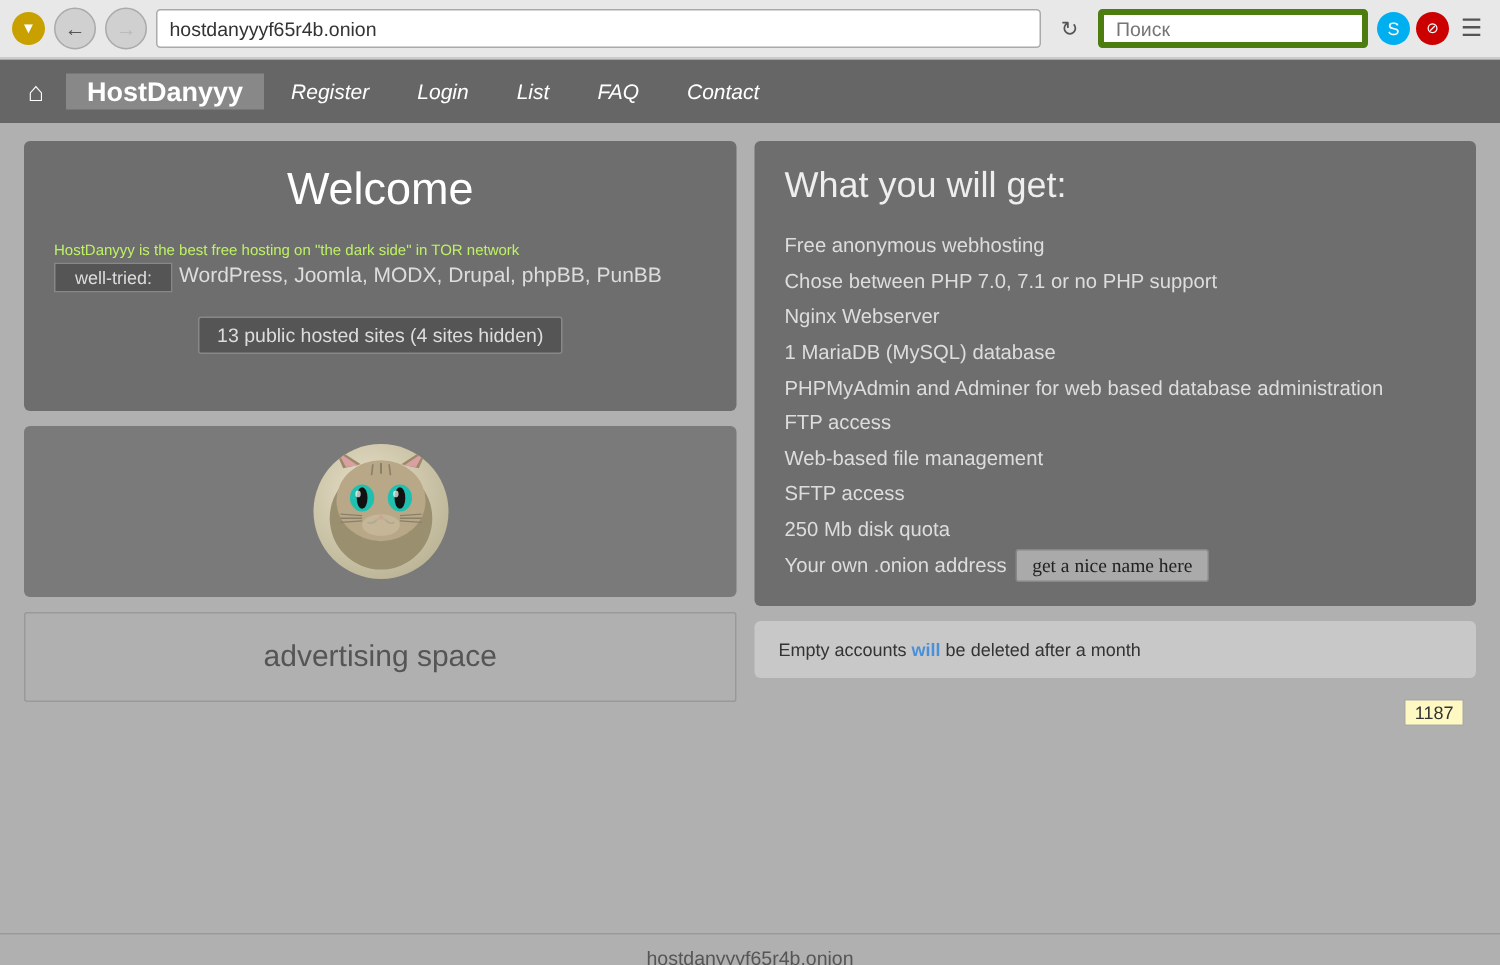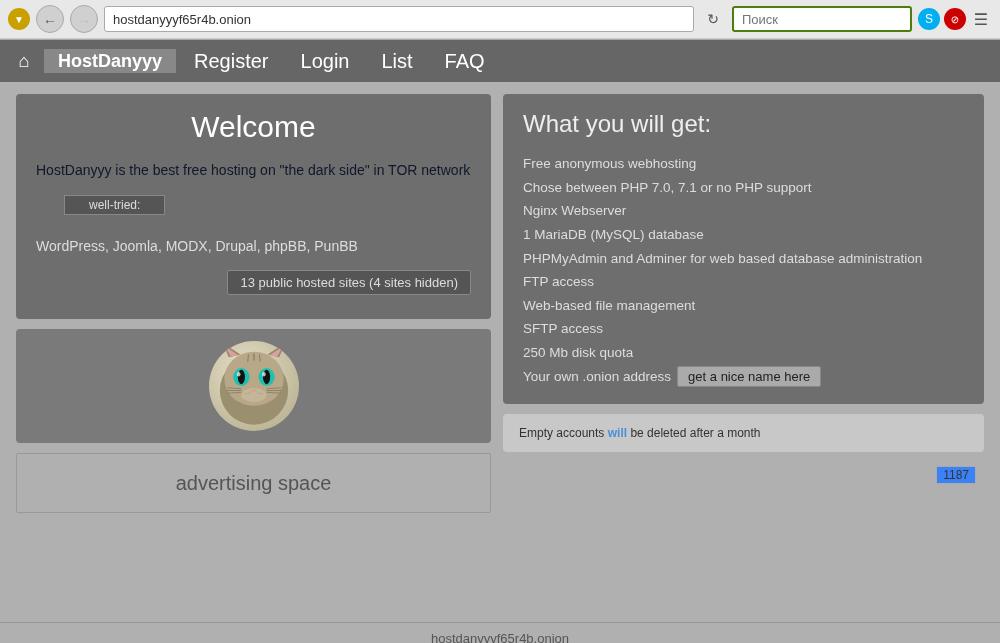--- a/index.html
+++ b/index.html
@@ -46,21 +46,21 @@
     }
     .refresh-btn {
       width: 26px; height: 26px;
       background: none; border: none;
       cursor: pointer; font-size: 14px; color: #555;
       display: flex; align-items: center; justify-content: center;
     }
     .search-bar {
       width: 180px;
       height: 26px;
-      border: 2px solid #4d7c0f;
+      border: 4px solid #4d7c0f;
       border-radius: 3px;
       padding: 0 8px;
       font-size: 13px;
       background: white;
       color: #999;
     }
     .browser-icons {
       display: flex; gap: 4px; align-items: center;
     }
     .browser-icon {
@@ -96,22 +96,23 @@
       display: flex; align-items: center;
       background: #888;
       margin-right: 2px;
     }
     .nav-link {
       color: white;
       text-decoration: none;
       padding: 0 16px;
       height: 28px;
       display: flex; align-items: center;
-      font-size: 20px;
+      font-size: 14px;
       cursor: pointer;
+      font-style: italic;
     }
 
     
     .content-area {
       background: #b0b0b0;
       padding: 12px 16px;
       min-height: 540px;
     }
     .main-grid {
       display: flex;
@@ -132,59 +133,56 @@
       padding: 16px 20px;
     }
     .welcome-title {
       text-align: center;
       font-size: 30px;
       color: white;
       font-weight: normal;
       margin-bottom: 16px;
     }
     .welcome-desc {
-      color: #0f172a;
-      font-size: 14px;
+      color: #bef264;
+      font-size: 10px;
       line-height: 1.5;
-      margin-bottom: 14px;
     }
     .well-tried-row {
       display: flex;
       align-items: flex-start;
       margin-bottom: 16px;
       flex-wrap: wrap;
       gap: 4px;
     }
     .well-tried-badge {
       background: #555;
       border: 1px solid #888;
       color: #ddd;
       font-size: 12px;
-      padding: 2px 24px;
+      padding: 2px 13px;
       white-space: nowrap;
-      margin-left: 28px;
     }
     .well-tried-text {
       color: #ddd;
       font-size: 14px;
-      margin-top: 19px;
     }
     .sites-badge {
       display: inline-block;
       background: #555;
       border: 1px solid #888;
       color: #ddd;
       font-size: 13px;
       padding: 4px 12px;
       margin: 0 auto;
       border-radius: 2px;
     }
     .sites-row {
-      text-align: right;
-      margin-bottom: 8px;
+      text-align: center;
+      margin-bottom: 22px;
     }
 
     .cat-box {
       background: #7a7a7a;
       border-radius: 4px;
       padding: 12px;
       display: flex;
       align-items: center;
       justify-content: center;
       min-height: 110px;
@@ -241,20 +239,21 @@
       flex-wrap: wrap;
     }
     .nice-name-btn {
       background: #aaa;
       border: 1px solid #888;
       color: #222;
       font-size: 13px;
       padding: 2px 10px;
       cursor: pointer;
       border-radius: 2px;
+      font-family: Liberation Serif, serif;
     }
 
     .warning-box {
       background: #c8c8c8;
       border-radius: 4px;
       padding: 12px 16px;
       color: #333;
       font-size: 12px;
     }
     .warning-box span.highlight {
@@ -271,21 +270,21 @@
       font-size: 13px;
       border-top: 1px solid #999;
     }
 
     .counter-box {
       display: flex;
       justify-content: flex-end;
       padding: 4px 8px;
     }
     .counter-badge {
-      background: #3b82f6;
+      background: #fef9c3;
       border: 1px solid #aaa;
       color: #333;
       font-size: 12px;
       padding: 1px 6px;
     }
 
     .cheshire-svg {
       width: 90px;
       height: 90px;
     }
@@ -309,20 +308,21 @@
   </div>
 </div>
 
 <nav class="site-navbar">
   <div class="home-icon-btn">⌂</div>
   <div class="site-brand">HostDanyyy</div>
   <a class="nav-link">Register</a>
   <a class="nav-link">Login</a>
   <a class="nav-link">List</a>
   <a class="nav-link">FAQ</a>
+  <a class="nav-link">Contact</a>
 </nav>
 
 <div class="content-area">
   <div class="main-grid">
 
     <div class="left-panel">
 
       <div class="welcome-box">
         <h1 class="welcome-title">Welcome</h1>
         <p class="welcome-desc">HostDanyyy is the best free hosting on "the dark side" in TOR network</p>

